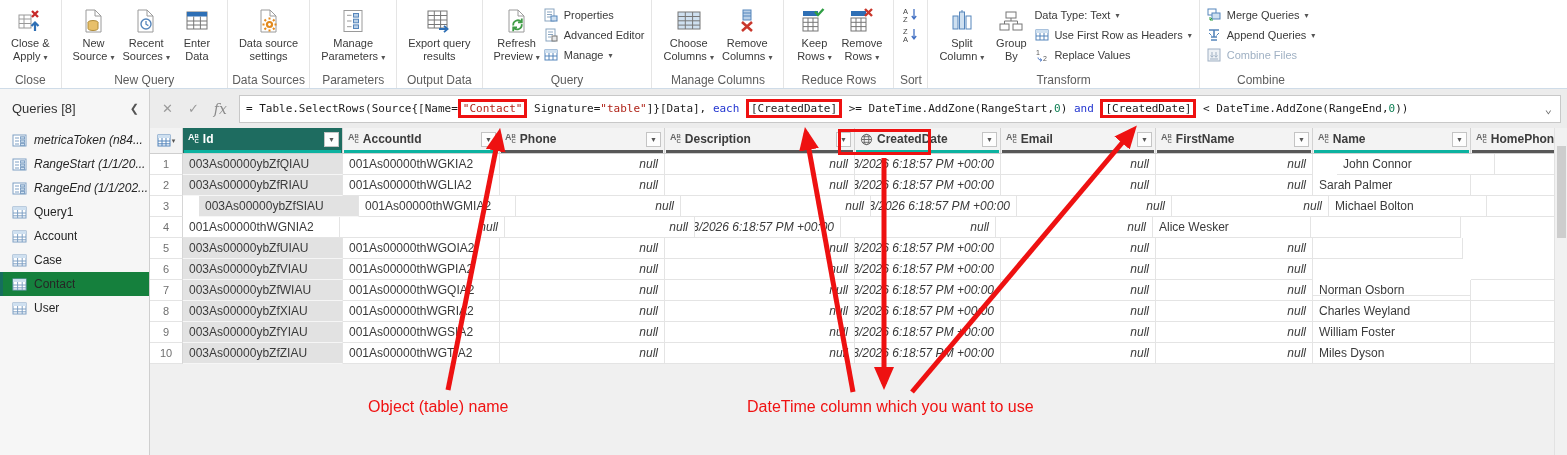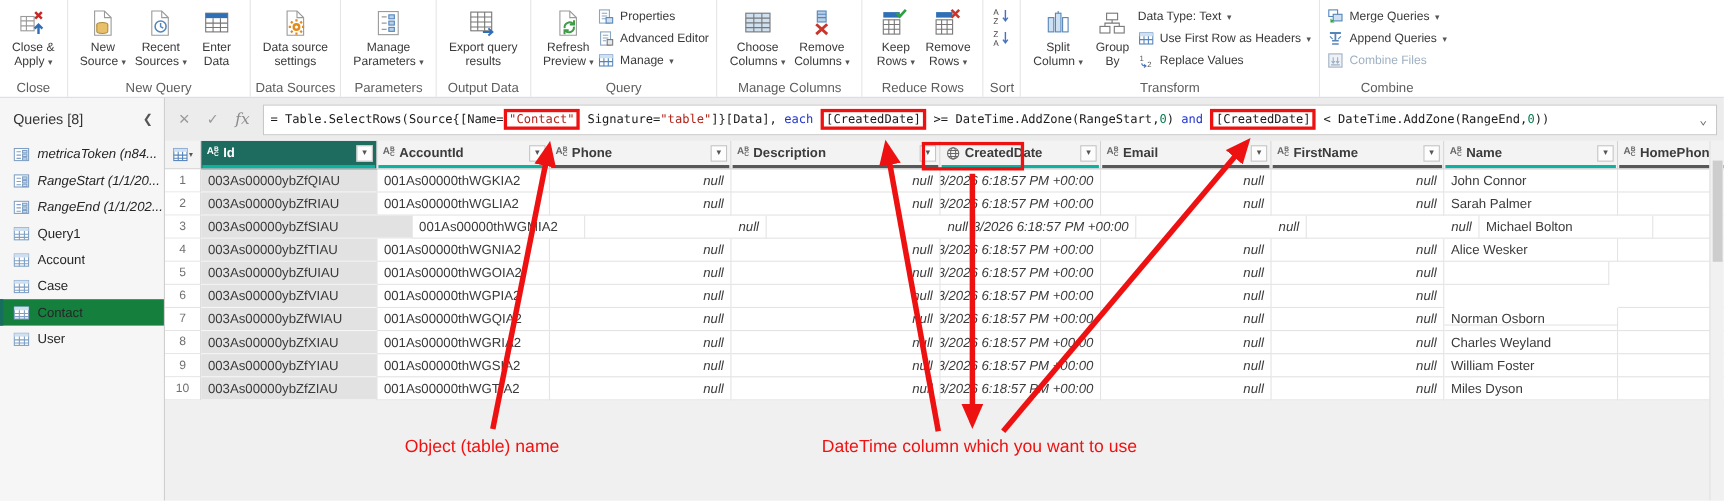--- a/index.html
+++ b/index.html
@@ -634,50 +634,49 @@
   <div id="grid-body">
       <div class="grow">
         <div class="gut">1</div>
         <div class="cell c-sel" style="width: 160px;">003As00000ybZfQIAU</div>
         <div class="cell" style="width: 157px;">001As00000thWGKIA2</div>
         <div class="cell c-null" style="width: 165px;">null</div>
         <div class="cell c-null" style="width: 190px;">null</div>
         <div class="cell c-date" style="width: 146px;">2/23/2026 6:18:57 PM +00:00</div>
         <div class="cell c-null" style="width: 155px;">null</div>
         <div class="cell c-null" style="width: 157px;">null</div>
-        <div class="cell" style="width: 158px;">John Connor</div>
+        <div class="cell" style="width: 158px; margin-left: 24px;">John Connor</div>
         <div class="cell" style="width: 150px;"></div>
       </div>
       <div class="grow">
         <div class="gut">2</div>
         <div class="cell c-sel" style="width: 160px;">003As00000ybZfRIAU</div>
         <div class="cell" style="width: 157px;">001As00000thWGLIA2</div>
         <div class="cell c-null" style="width: 165px;">null</div>
         <div class="cell c-null" style="width: 190px;">null</div>
         <div class="cell c-date" style="width: 146px;">2/23/2026 6:18:57 PM +00:00</div>
         <div class="cell c-null" style="width: 155px;">null</div>
         <div class="cell c-null" style="width: 157px;">null</div>
         <div class="cell" style="width: 158px;">Sarah Palmer</div>
         <div class="cell" style="width: 150px;"></div>
       </div>
       <div class="grow">
         <div class="gut">3</div>
-        <div class="cell c-sel" style="width: 192px;">003As00000ybZfSIAU</div>
+        <div class="cell c-sel" style="width: 160px; margin-left: 16px;">003As00000ybZfSIAU</div>
         <div class="cell" style="width: 157px;">001As00000thWGMIA2</div>
         <div class="cell c-null" style="width: 165px;">null</div>
         <div class="cell c-null" style="width: 190px;">null</div>
         <div class="cell c-date" style="width: 146px;">2/23/2026 6:18:57 PM +00:00</div>
         <div class="cell c-null" style="width: 155px;">null</div>
         <div class="cell c-null" style="width: 157px;">null</div>
         <div class="cell" style="width: 158px;">Michael Bolton</div>
         <div class="cell" style="width: 150px;"></div>
       </div>
       <div class="grow">
         <div class="gut">4</div>
-        <div class="cell c-sel" style="width: 160px;">003As00000ybZfTIAU</div>
         <div class="cell" style="width: 157px;">001As00000thWGNIA2</div>
         <div class="cell c-null" style="width: 165px;">null</div>
         <div class="cell c-null" style="width: 190px;">null</div>
         <div class="cell c-date" style="width: 146px;">2/23/2026 6:18:57 PM +00:00</div>
         <div class="cell c-null" style="width: 155px;">null</div>
         <div class="cell c-null" style="width: 157px;">null</div>
         <div class="cell" style="width: 158px;">Alice Wesker</div>
         <div class="cell" style="width: 150px;"></div>
       </div>
       <div class="grow">

